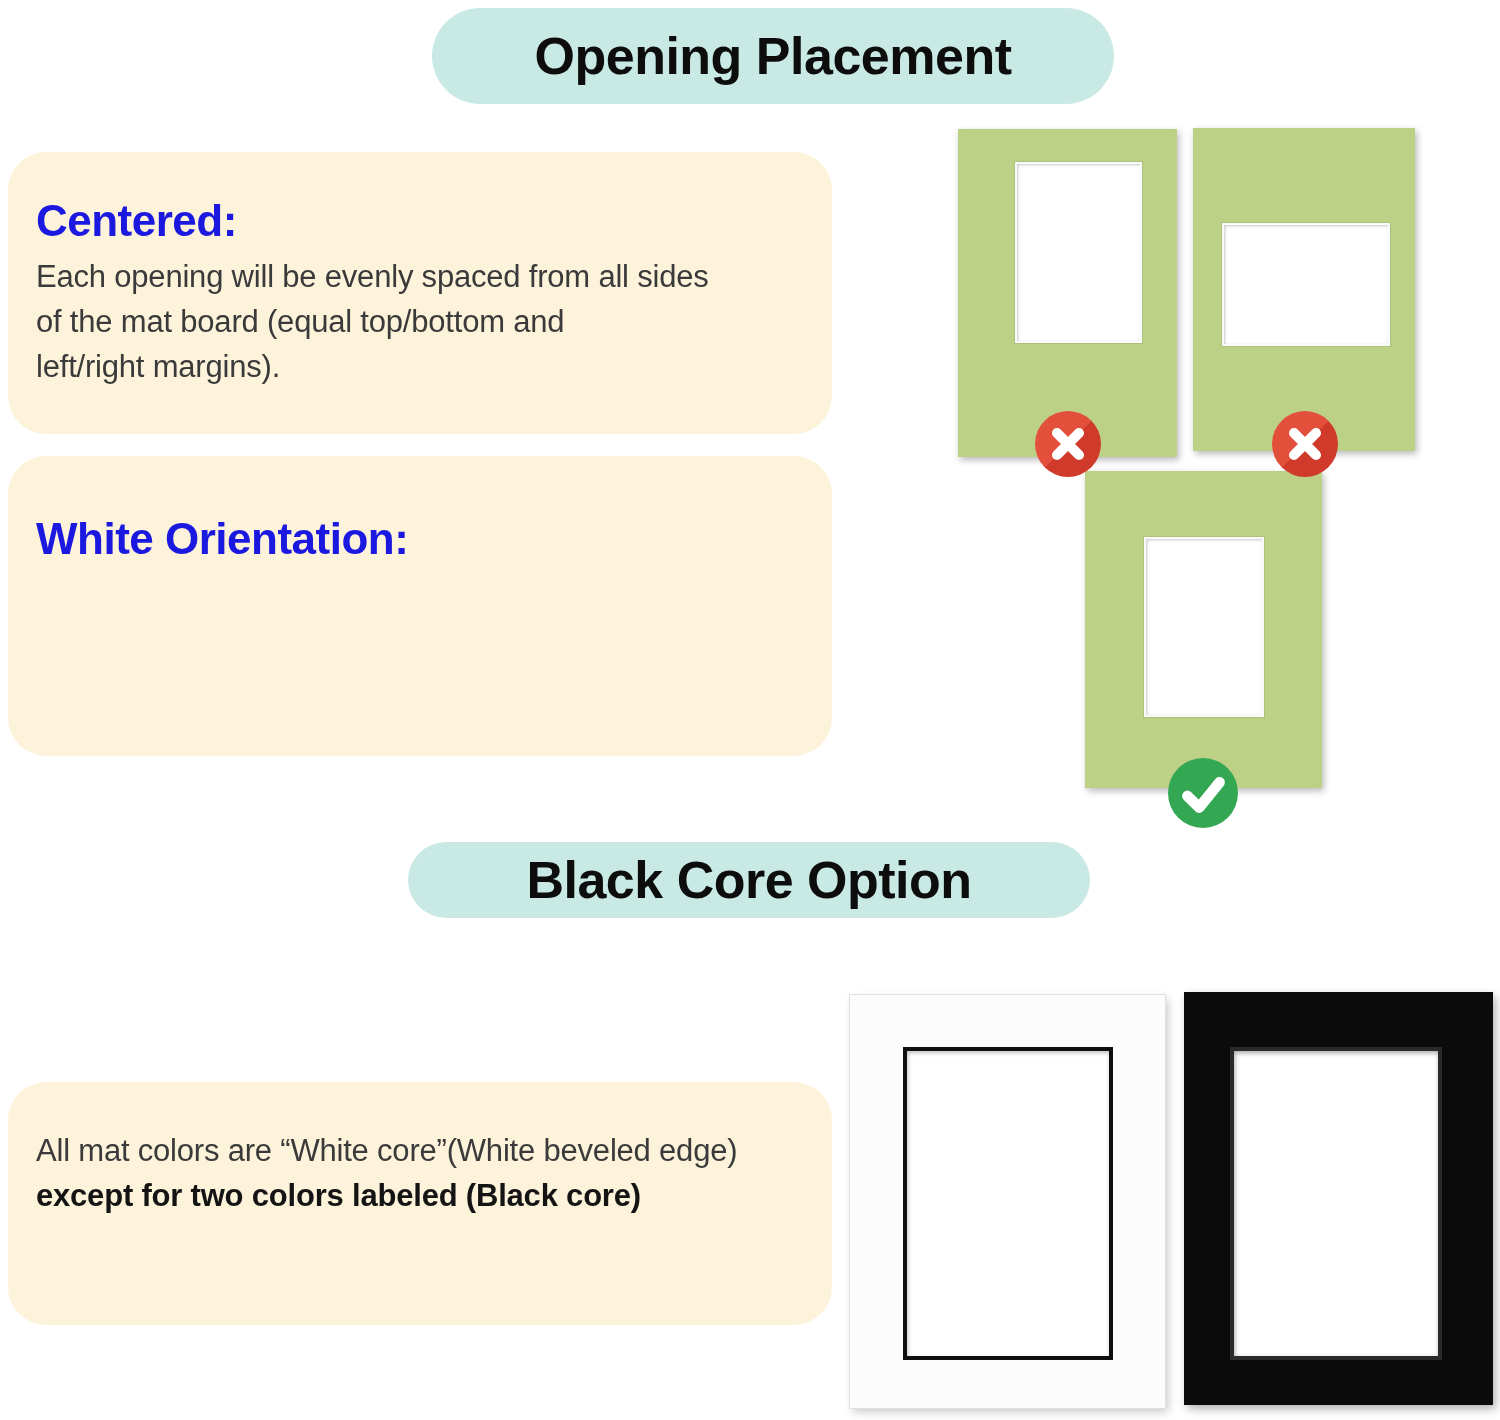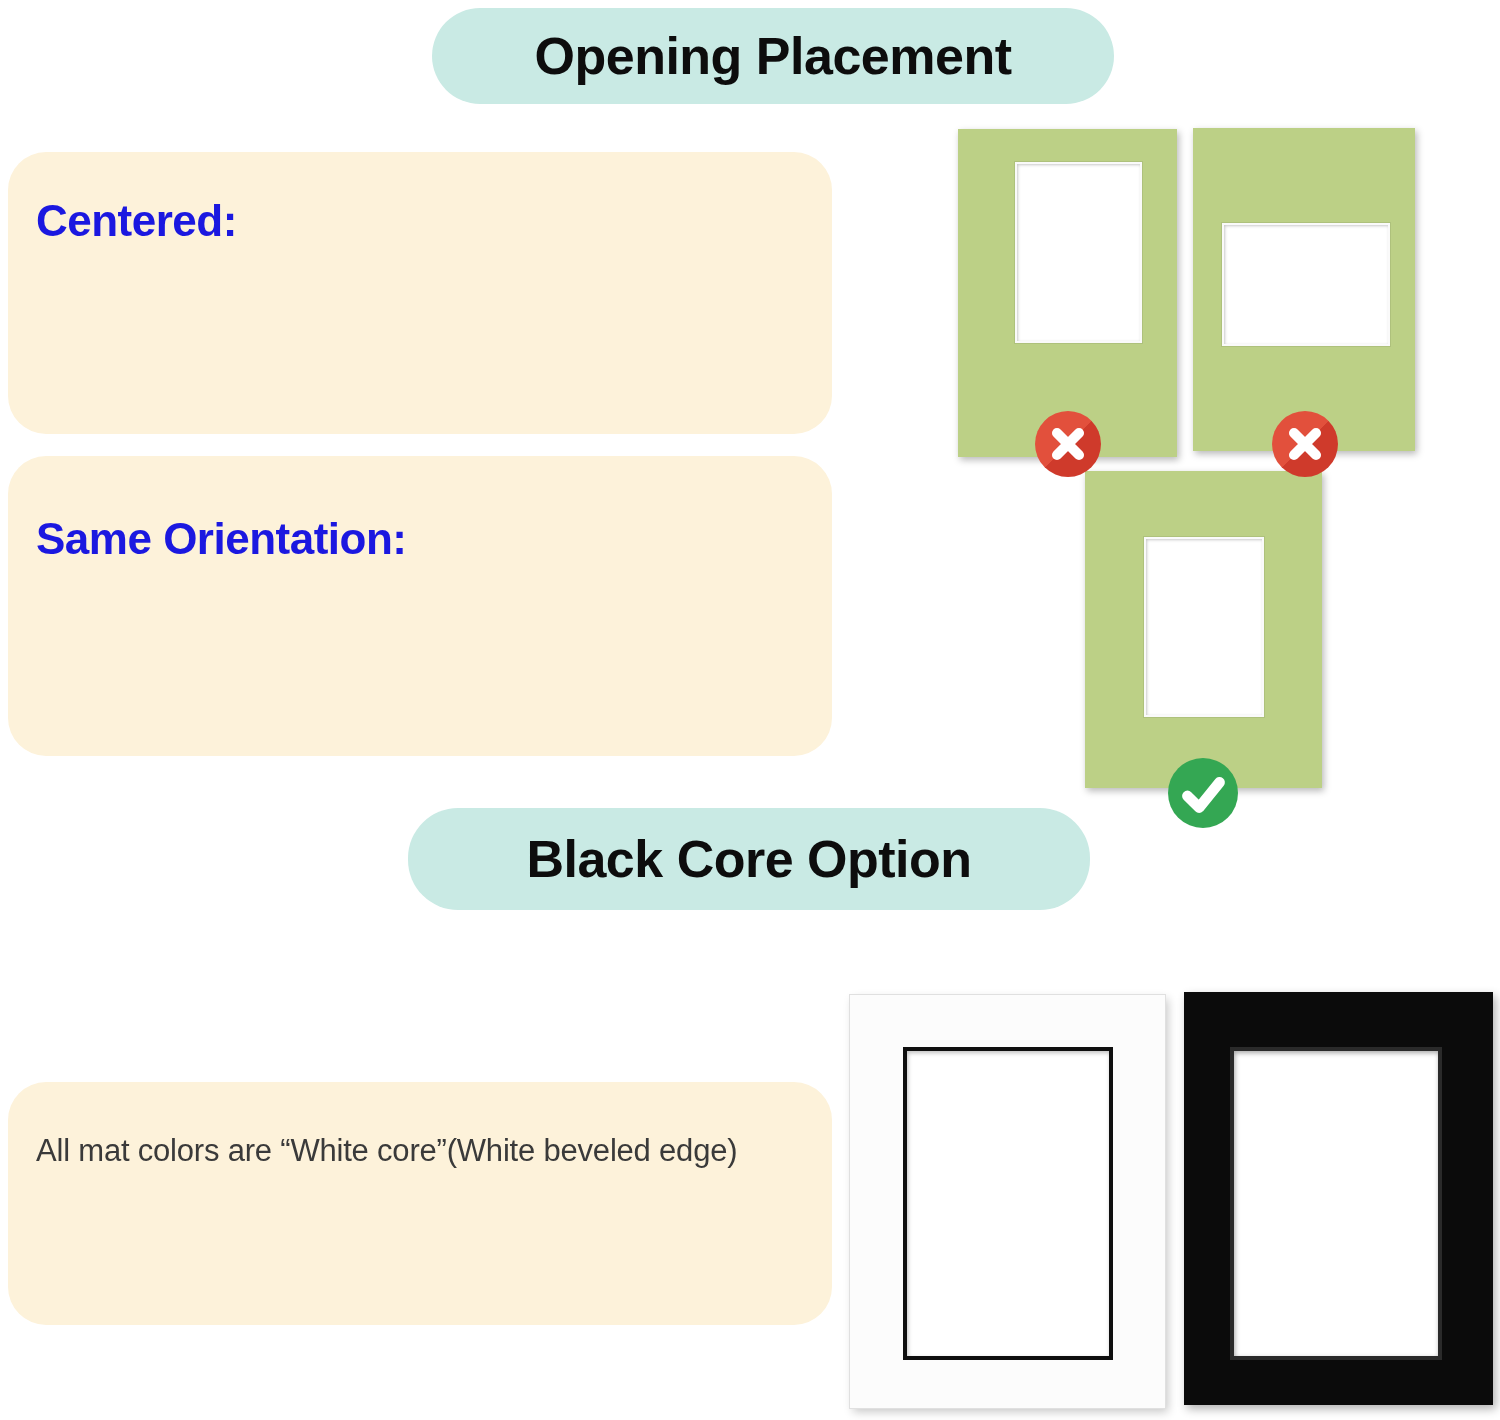--- a/index.html
+++ b/index.html
@@ -16,21 +16,21 @@
     position:absolute;
     background:var(--banner_teal,#c9eae4);
     border-radius:50px;
     display:flex;align-items:center;justify-content:center;
   }
   .banner span{
     font-size:52px;font-weight:700;color:var(--banner_text,#0d0d0d);
     letter-spacing:-0.5px;
   }
   #banner1{left:432px;top:8px;width:682px;height:96px;}
-  #banner2{left:408px;top:808px;width:682px;height:102px;}
+  #banner2{left:408px;top:842px;width:682px;height:76px;}
   
   .card{
     position:absolute;
     background:var(--card_cream,#fdf2da);
     border-radius:38px;
     box-sizing:border-box;
     padding-left:28px;padding-right:20px;
   }
   #card1{left:8px;top:152px;width:824px;height:282px;padding-top:44px;}
   #card2{left:8px;top:456px;width:824px;height:300px;padding-top:58px;}
@@ -102,24 +102,27 @@
 <body>
 
 <div class="canvas">
 
   <div class="banner" id="banner1">
     <span>Opening Placement</span>
   </div>
 
   <div class="card" id="card1">
     <h2>Centered:</h2>
+    <p>Each opening will be evenly spaced from all sides
+of the mat board (equal top/bottom and
+left/right margins).</p>
   </div>
 
   <div class="card" id="card2">
-    <h2>Same Orientation:</h2>
+    <h2>White Orientation:</h2>
   </div>
 
   <div class="mat green-mat matA">
     <div class="opening openA"></div>
   </div>
   <div class="mat green-mat matB">
     <div class="opening openB"></div>
   </div>
   <div class="mat green-mat matC">
     <div class="opening openC"></div>
@@ -155,20 +158,21 @@
       <path d="M20 39 L32 51 L53 25" stroke="#ffffff" stroke-width="11" fill="none" stroke-linecap="round" stroke-linejoin="round"></path>
     </svg>
   </div>
 
   <div class="banner" id="banner2">
     <span>Black Core Option</span>
   </div>
 
   <div class="card" id="card3">
     <p>All mat colors are “White core”(White beveled edge)</p>
+    <p class="bold-line">except for two colors labeled (Black core)</p>
   </div>
 
   <div class="mat whiteMat">
     <div class="opening openW"></div>
   </div>
   <div class="mat blackMat">
     <div class="opening openK"></div>
   </div>
 
 </div>

